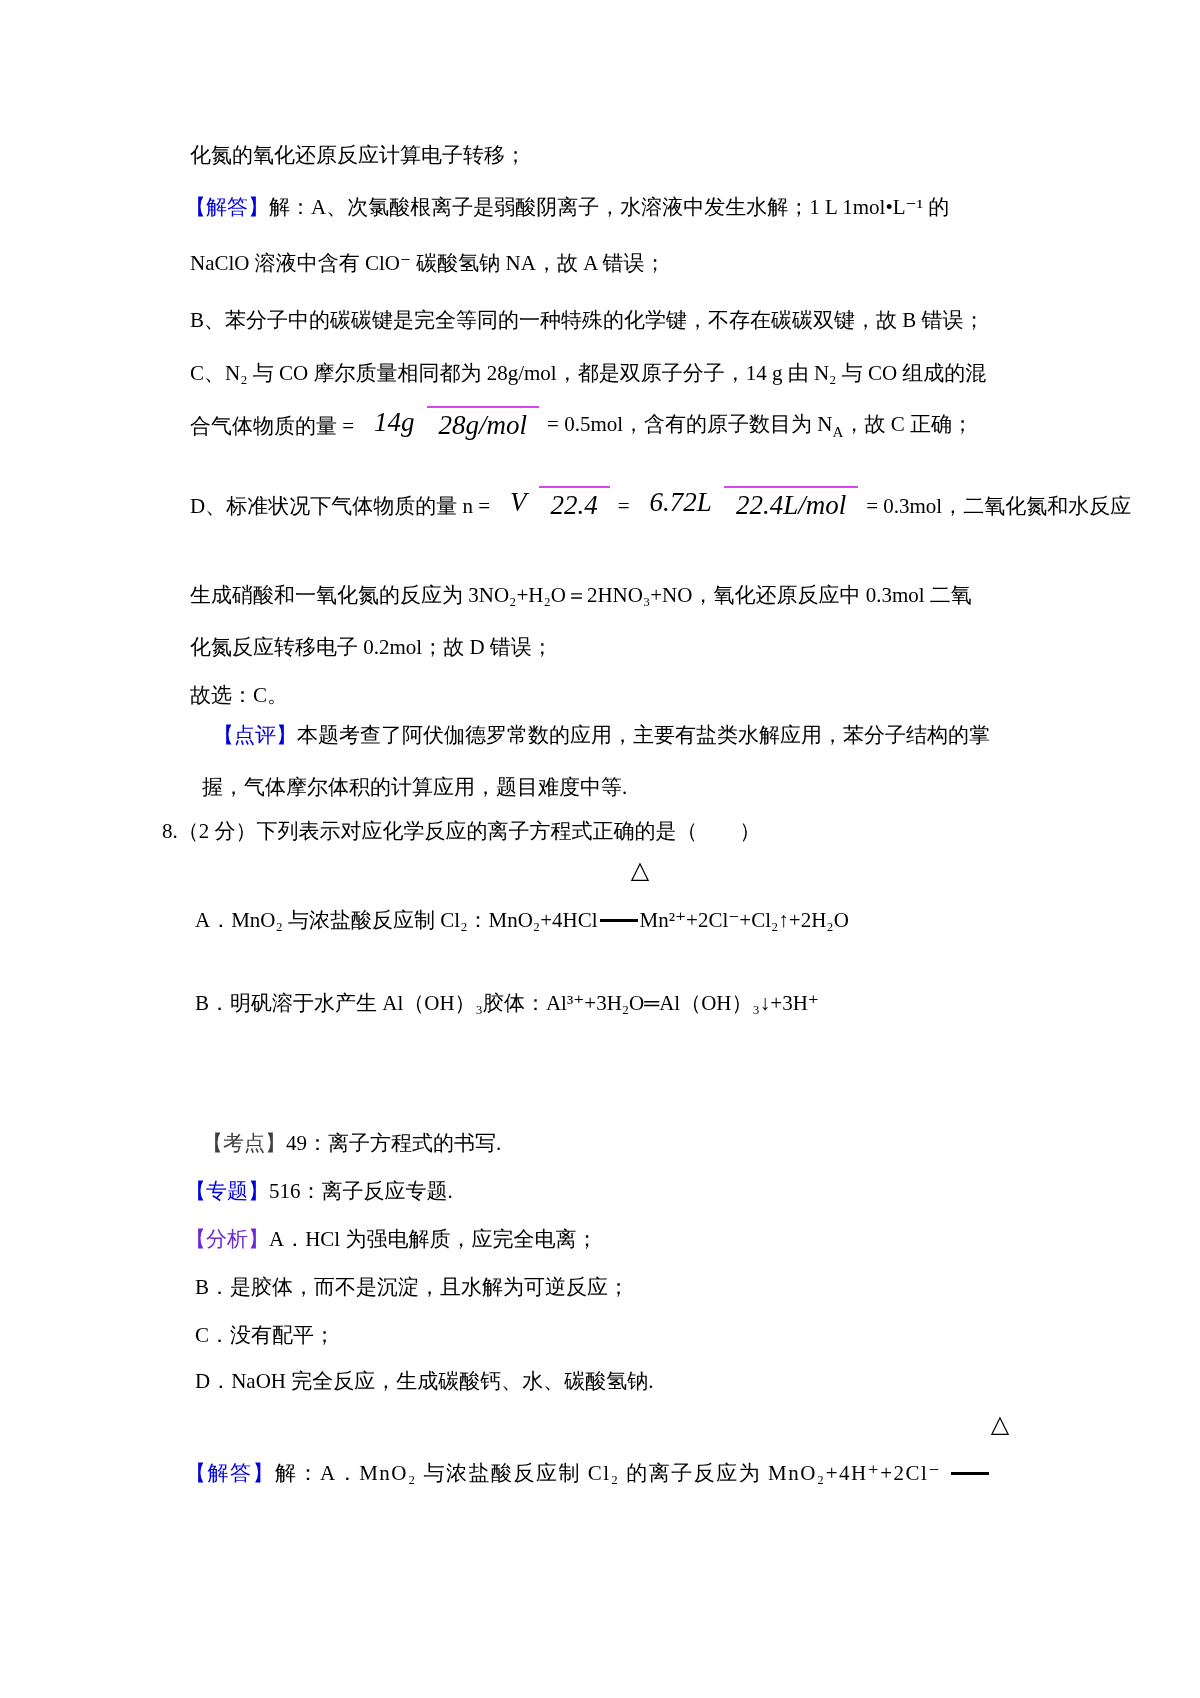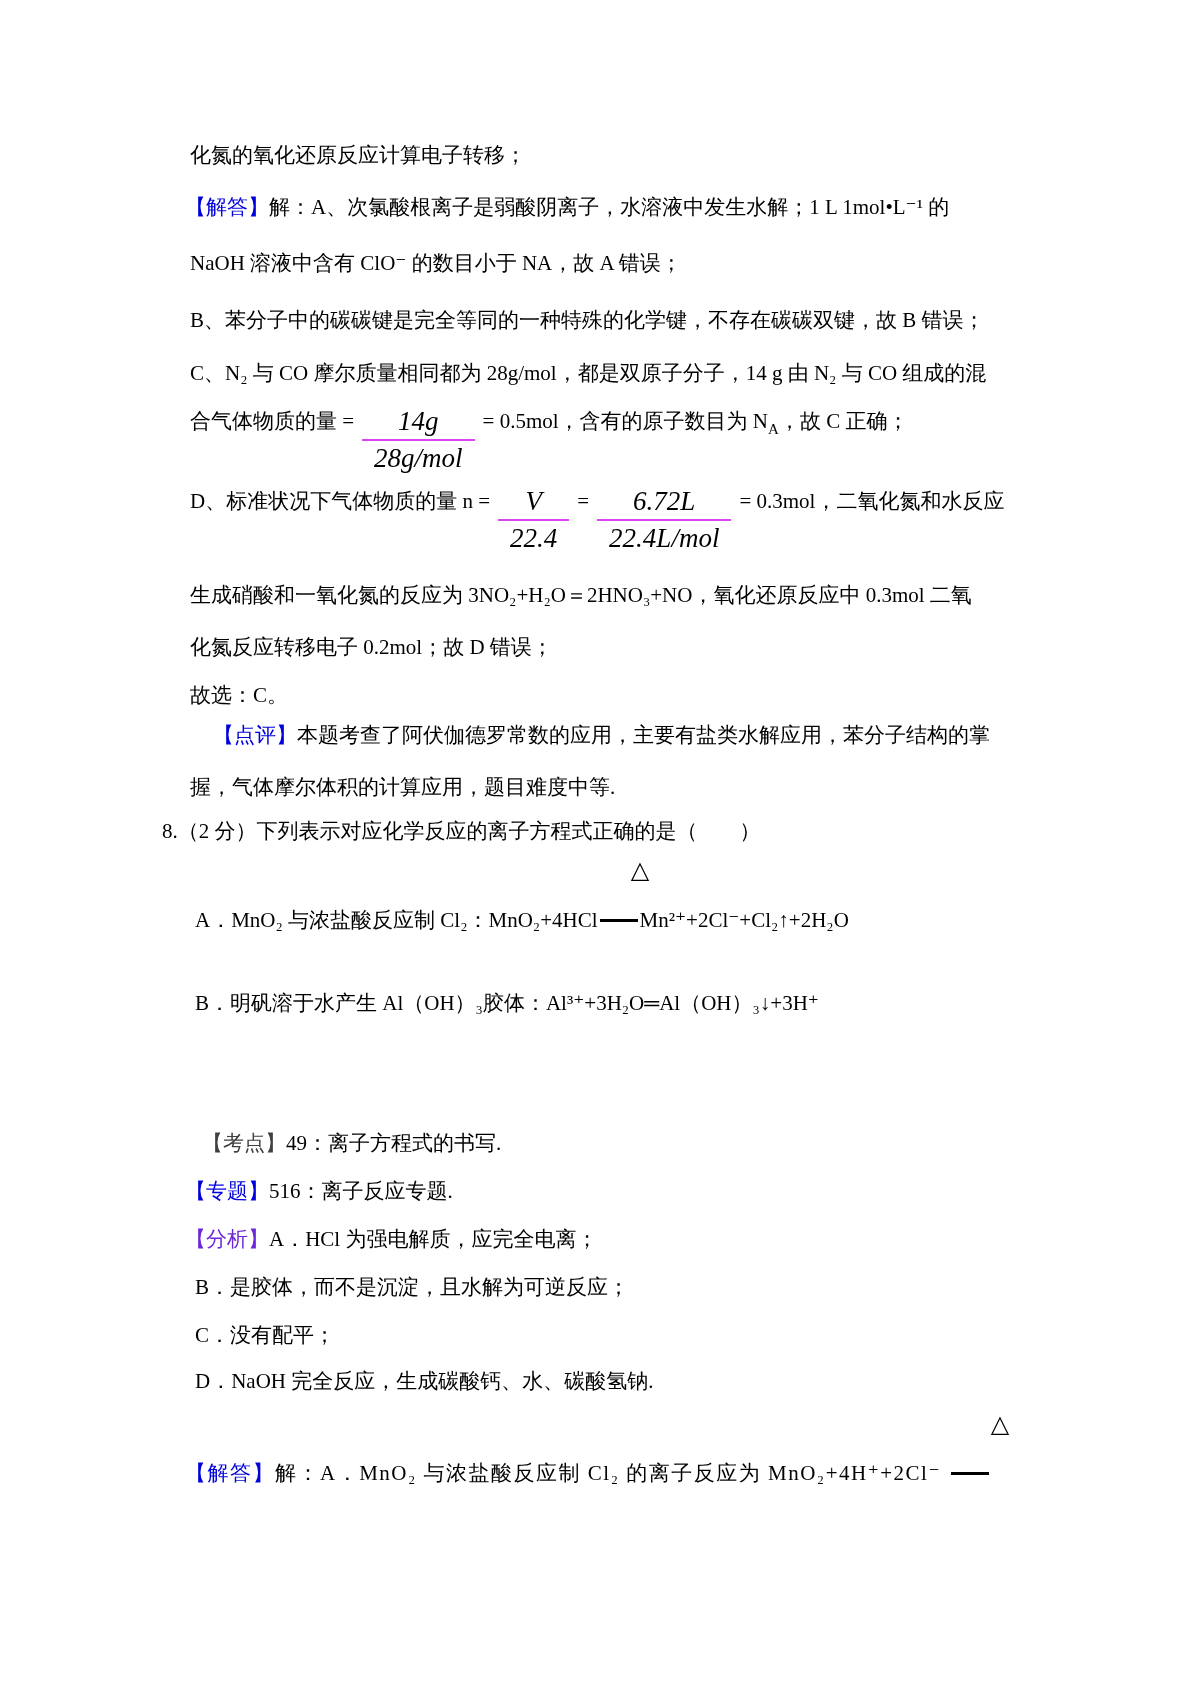--- a/index.html
+++ b/index.html
@@ -8,23 +8,23 @@
     width:1200px; height:1698px; position:relative;
     font-family:"Liberation Serif","DejaVu Serif",serif;
     color:#000000;
   }
   .page { position:absolute; left:0; top:0; width:1041px; height:1698px; background:#ffffff; }
   .ln {
     position:absolute; font-size:21px; line-height:30px; white-space:nowrap;
     font-family:"Liberation Serif","DejaVu Serif",serif;
   }
   .lbl { color:#0000dd; }
-  .frow { display:flex; align-items:flex-start; }
+  .frow { display:flex; align-items:flex-end; }
   .frac {
-    display:inline-flex; flex-direction:column; align-items:center;
+    display:inline-flex; flex-direction:row; align-items:center;
     margin:0 8px; font-style:italic; font-size:27px;
   }
   .frac .num { line-height:1.15; padding:0 12px 2px 12px; }
   .frac .den { line-height:1.15; padding:2px 12px 0 12px; border-top:2px solid #d946ef; }
   .subA { font-size:15px; position:relative; top:6px; }
   .eqline {
     display:inline-block; width:38px; height:3px; background:#000;
     vertical-align:middle; margin:0 2px 4px 2px;
   }
   .eqline.end { margin-left:10px; }
@@ -37,21 +37,21 @@
 </style>
 </head>
 <body>
 
 <div class="page">
 
   <p class="ln" style="left:190px; top:140px">化氮的氧化还原反应计算电子转移；</p>
 
   <p class="ln" style="left:185px; top:192px"><span class="lbl" style="color: rgb(0, 0, 221);">【解答】</span><span>解：A、次氯酸根离子是弱酸阴离子，水溶液中发生水解；1 L 1mol•L⁻¹ 的</span></p>
 
-  <p class="ln" style="left:190px; top:248px">NaOH 溶液中含有 ClO⁻ 的数目小于 NA，故 A 错误；</p>
+  <p class="ln" style="left:190px; top:248px">NaClO 溶液中含有 ClO⁻ 碳酸氢钠 NA，故 A 错误；</p>
 
   <p class="ln" style="left:190px; top:305px">B、苯分子中的碳碳键是完全等同的一种特殊的化学键，不存在碳碳双键，故 B 错误；</p>
 
   <p class="ln" style="left:190px; top:358px">C、N₂ 与 CO 摩尔质量相同都为 28g/mol，都是双原子分子，14 g  由 N₂ 与 CO 组成的混</p>
 
   <div class="ln frow" style="left:190px; top:406px">
     <span>合气体物质的量 =</span>
     <span class="frac">
       <span class="num">14g</span>
       <span class="den">28g/mol</span>
@@ -74,21 +74,21 @@
   </div>
 
   <p class="ln" style="left:190px; top:580px">生成硝酸和一氧化氮的反应为 3NO₂+H₂O＝2HNO₃+NO，氧化还原反应中 0.3mol 二氧</p>
 
   <p class="ln" style="left:190px; top:632px">化氮反应转移电子 0.2mol；故 D 错误；</p>
 
   <p class="ln" style="left:190px; top:680px">故选：C。</p>
 
   <p class="ln" style="left:185px; top:720px"><span class="lbl" style="color: rgb(0, 0, 221); margin-left: 28px;">【点评】</span><span>本题考查了阿伏伽德罗常数的应用，主要有盐类水解应用，苯分子结构的掌</span></p>
 
-  <p class="ln" style="left:190px; top:772px">握，气体摩尔体积的计算应用，题目难度中等.</p>
+  <p class="ln" style="left:202px; top:772px">握，气体摩尔体积的计算应用，题目难度中等.</p>
 
   <p class="ln" style="left:162px; top:816px">8.（2 分）下列表示对应化学反应的离子方程式正确的是（　　）</p>
 
   <div class="tri" style="left:622px; top:858px">
     <span class="delta">△</span>
     <span class="bar"></span>
   </div>
 
   <p class="ln" style="left:195px; top:905px"><span>A．MnO₂ 与浓盐酸反应制 Cl₂：MnO₂+4HCl</span><span class="eqline"></span><span>Mn²⁺+2Cl⁻+Cl₂↑+2H₂O</span></p>
 

